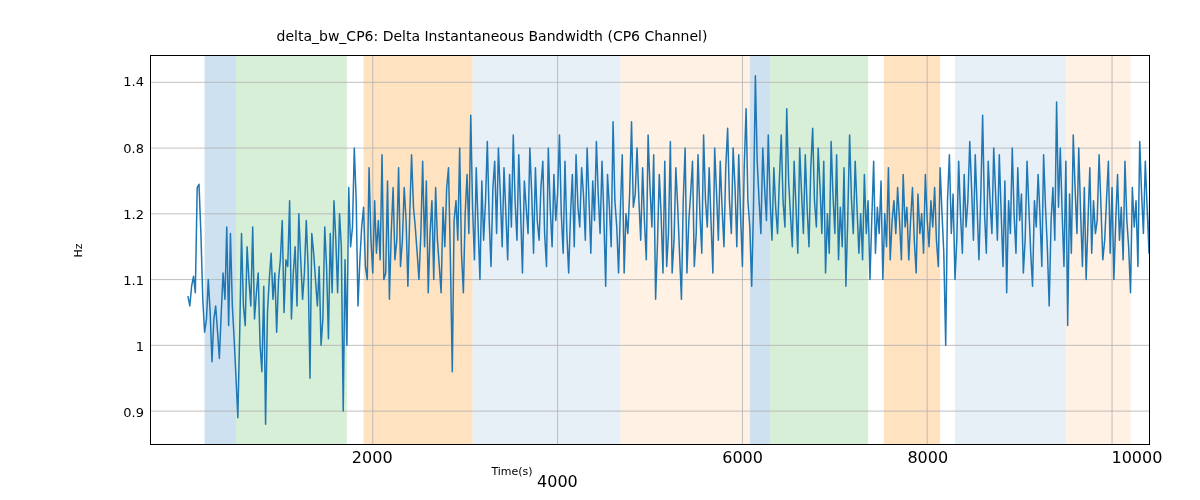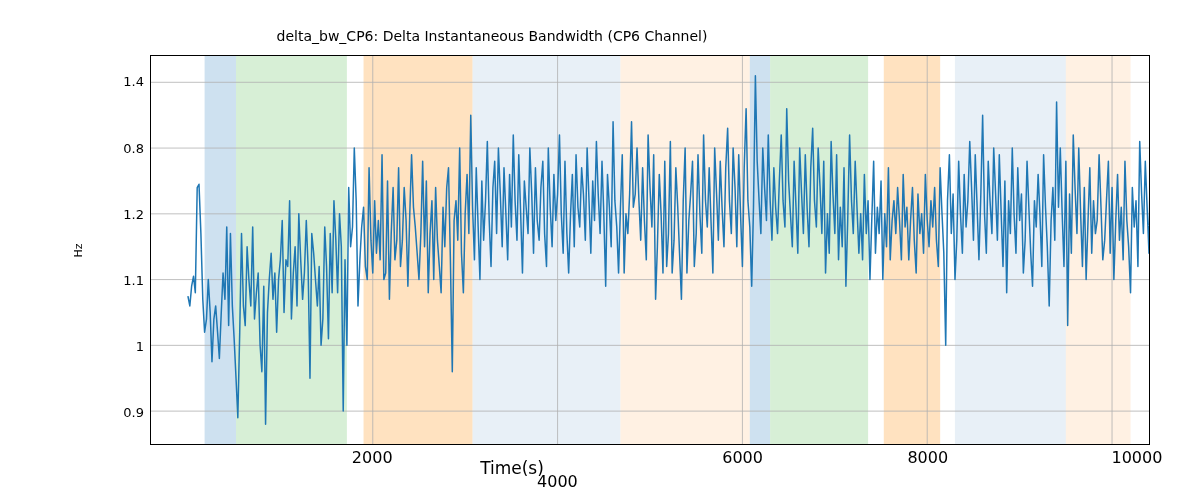--- a/index.html
+++ b/index.html
@@ -40,21 +40,21 @@
     transform: rotate(-90deg);
     white-space: nowrap;
     font-size: 11px;
   }
   .xlabel {
     position: absolute;
     left: 0;
     width: 1024px;
     bottom: 22px;
     text-align: center;
-    font-size: 17px;
+    font-size: 11px;
   }
   .axes {
     position: absolute;
     left: 150px;
     top: 55px;
     width: 1000px;
     height: 390px;
     border: 1px solid #000;
     box-sizing: border-box;
     overflow: hidden;

